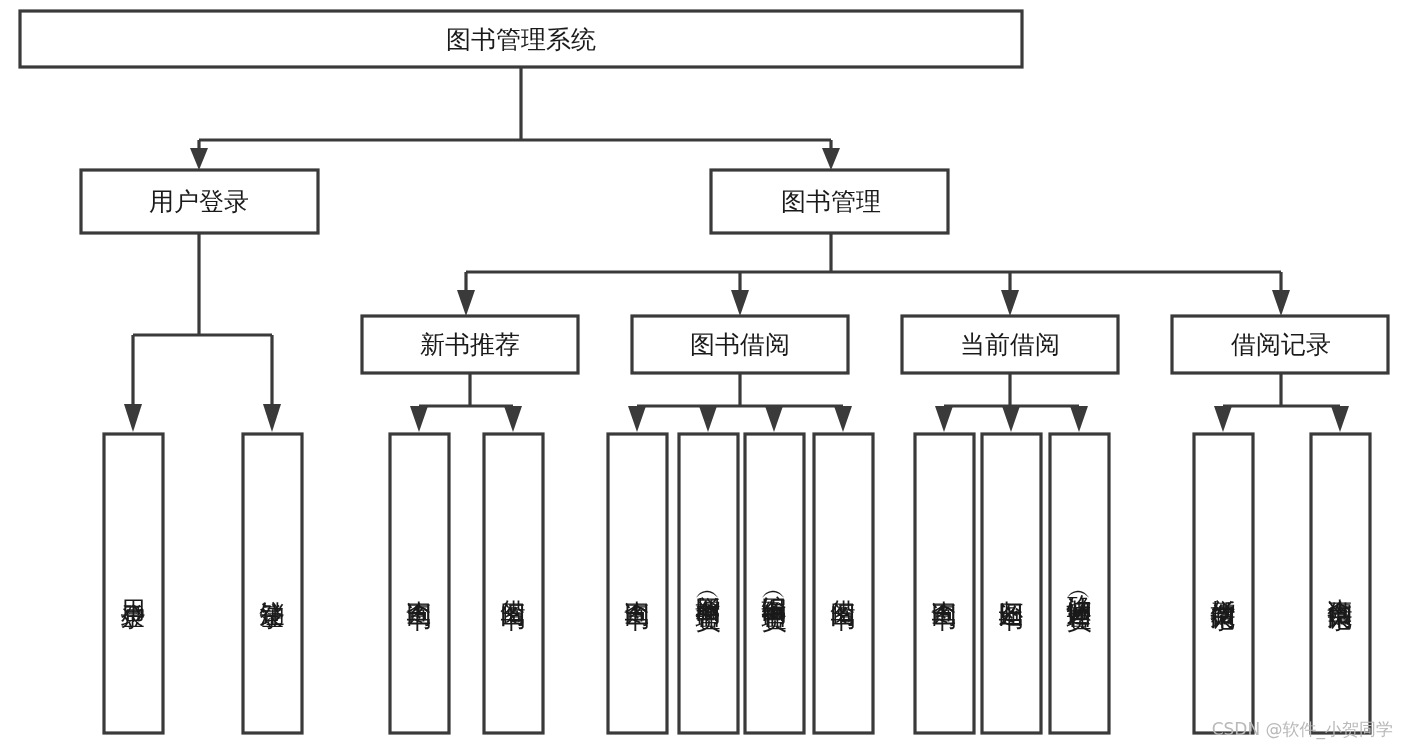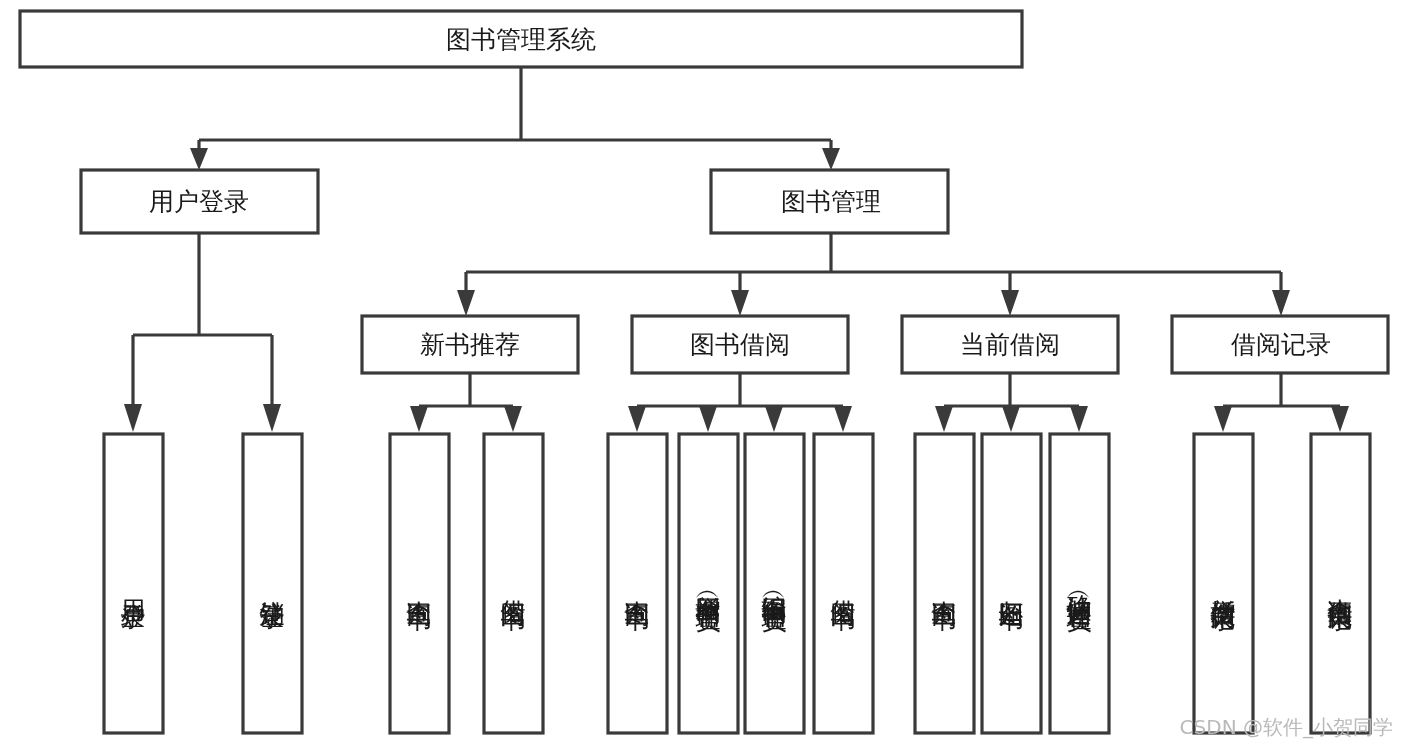--- a/index.html
+++ b/index.html
@@ -52,21 +52,21 @@
     text-orientation: upright;
     dominant-baseline: central;
     text-anchor: middle;
     letter-spacing: 2px;
   }
   .watermark {
     position: absolute;
     right: 12px;
     bottom: 6px;
     font-family: "DejaVu Sans", "Liberation Sans", sans-serif;
-    font-size: 20px;
+    font-size: 17px;
     color: #b9b9b9;
     white-space: nowrap;
     pointer-events: none;
     user-select: none;
     margin-left: 20px;
   }
 </style>
 </head>
 <body>
 

